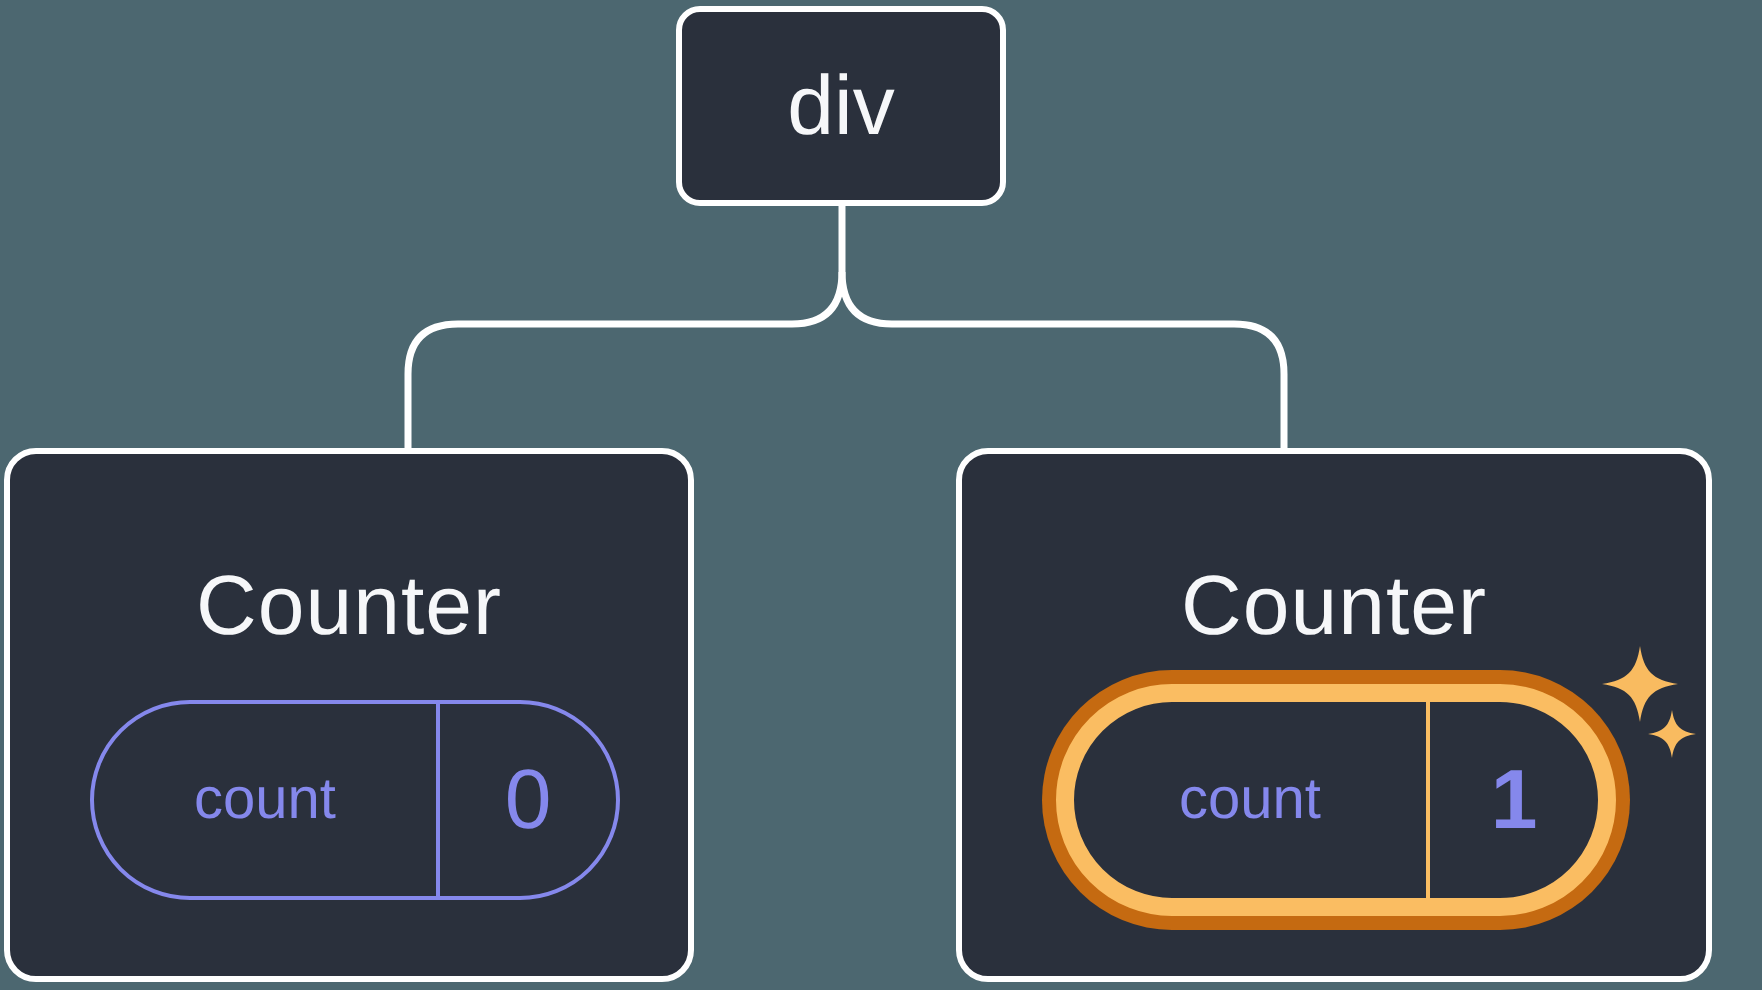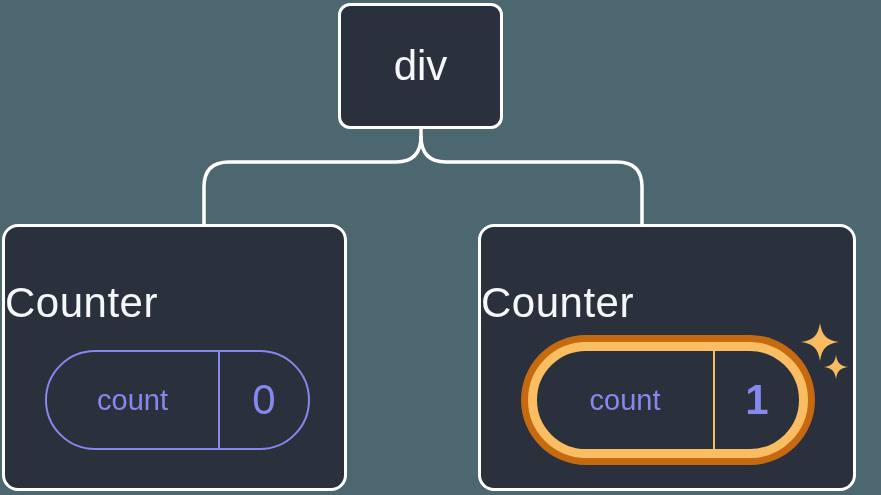--- a/index.html
+++ b/index.html
@@ -22,21 +22,21 @@
   }
   .connector-path {
     fill: none;
     stroke: var(--connector, #FFFFFF);
     stroke-width: 3.5;
     stroke-linejoin: round;
   }
   .root-node {
     position: absolute;
     left: 338px; top: 3px;
-    width: 165px; height: 126px;
+    width: 165px; height: 100px;
     box-sizing: border-box;
     background: var(--card-background, #2A303C);
     border: 3px solid var(--card-border, #FFFFFF);
     border-radius: 12px;
     display: flex; align-items: center; justify-content: center;
     color: var(--title-text, #F6F7F9);
     font-size: 42px;
   }
   .component-card {
     position: absolute;
@@ -45,20 +45,21 @@
     box-sizing: border-box;
     background: var(--card-background, #2A303C);
     border: 3px solid var(--card-border, #FFFFFF);
     border-radius: 16px;
   }
   .card-left  { left: 2px;   width: 345px; }
   .card-right { left: 478px; width: 378px; }
   .component-title {
     position: absolute;
     top: 52px; left: 0; right: 0;
+    text-align: center;
     color: var(--title-text, #F6F7F9);
     font-size: 42px;
     font-weight: 500;
     letter-spacing: 0.5px;
   }
   
   .state-pill {
     position: absolute;
     left: 40px; top: 123px;
     width: 265px; height: 100px;

